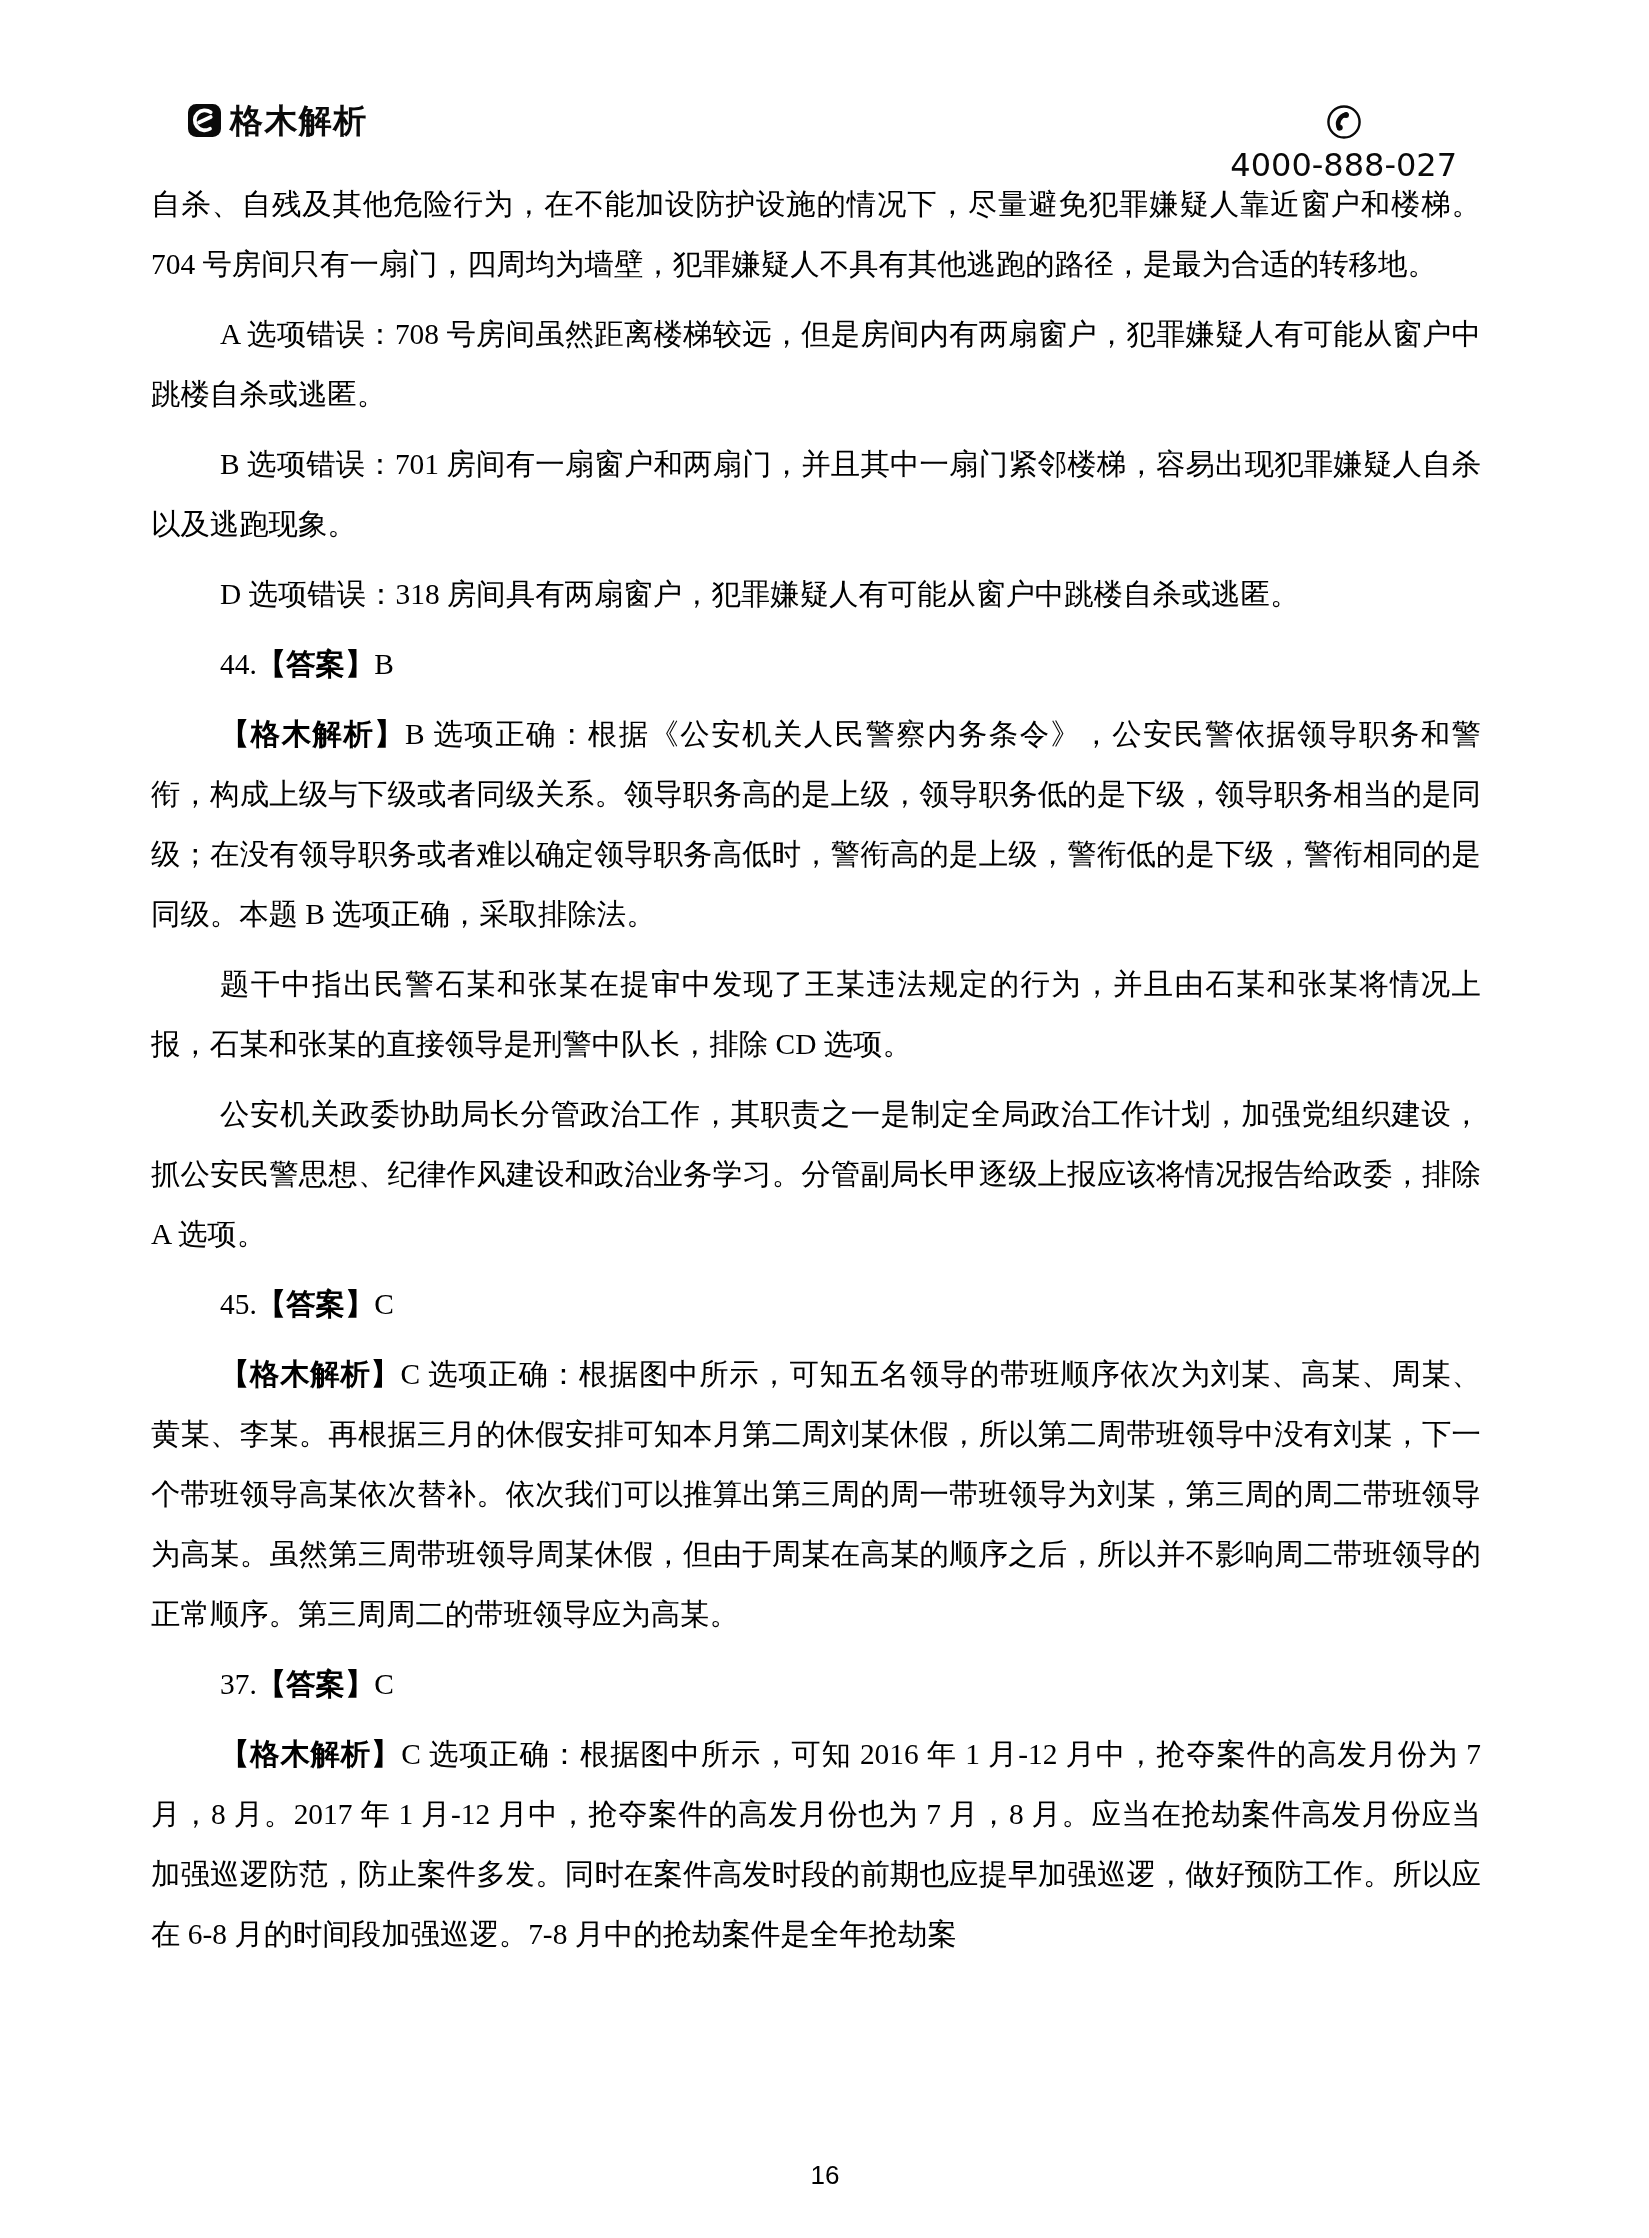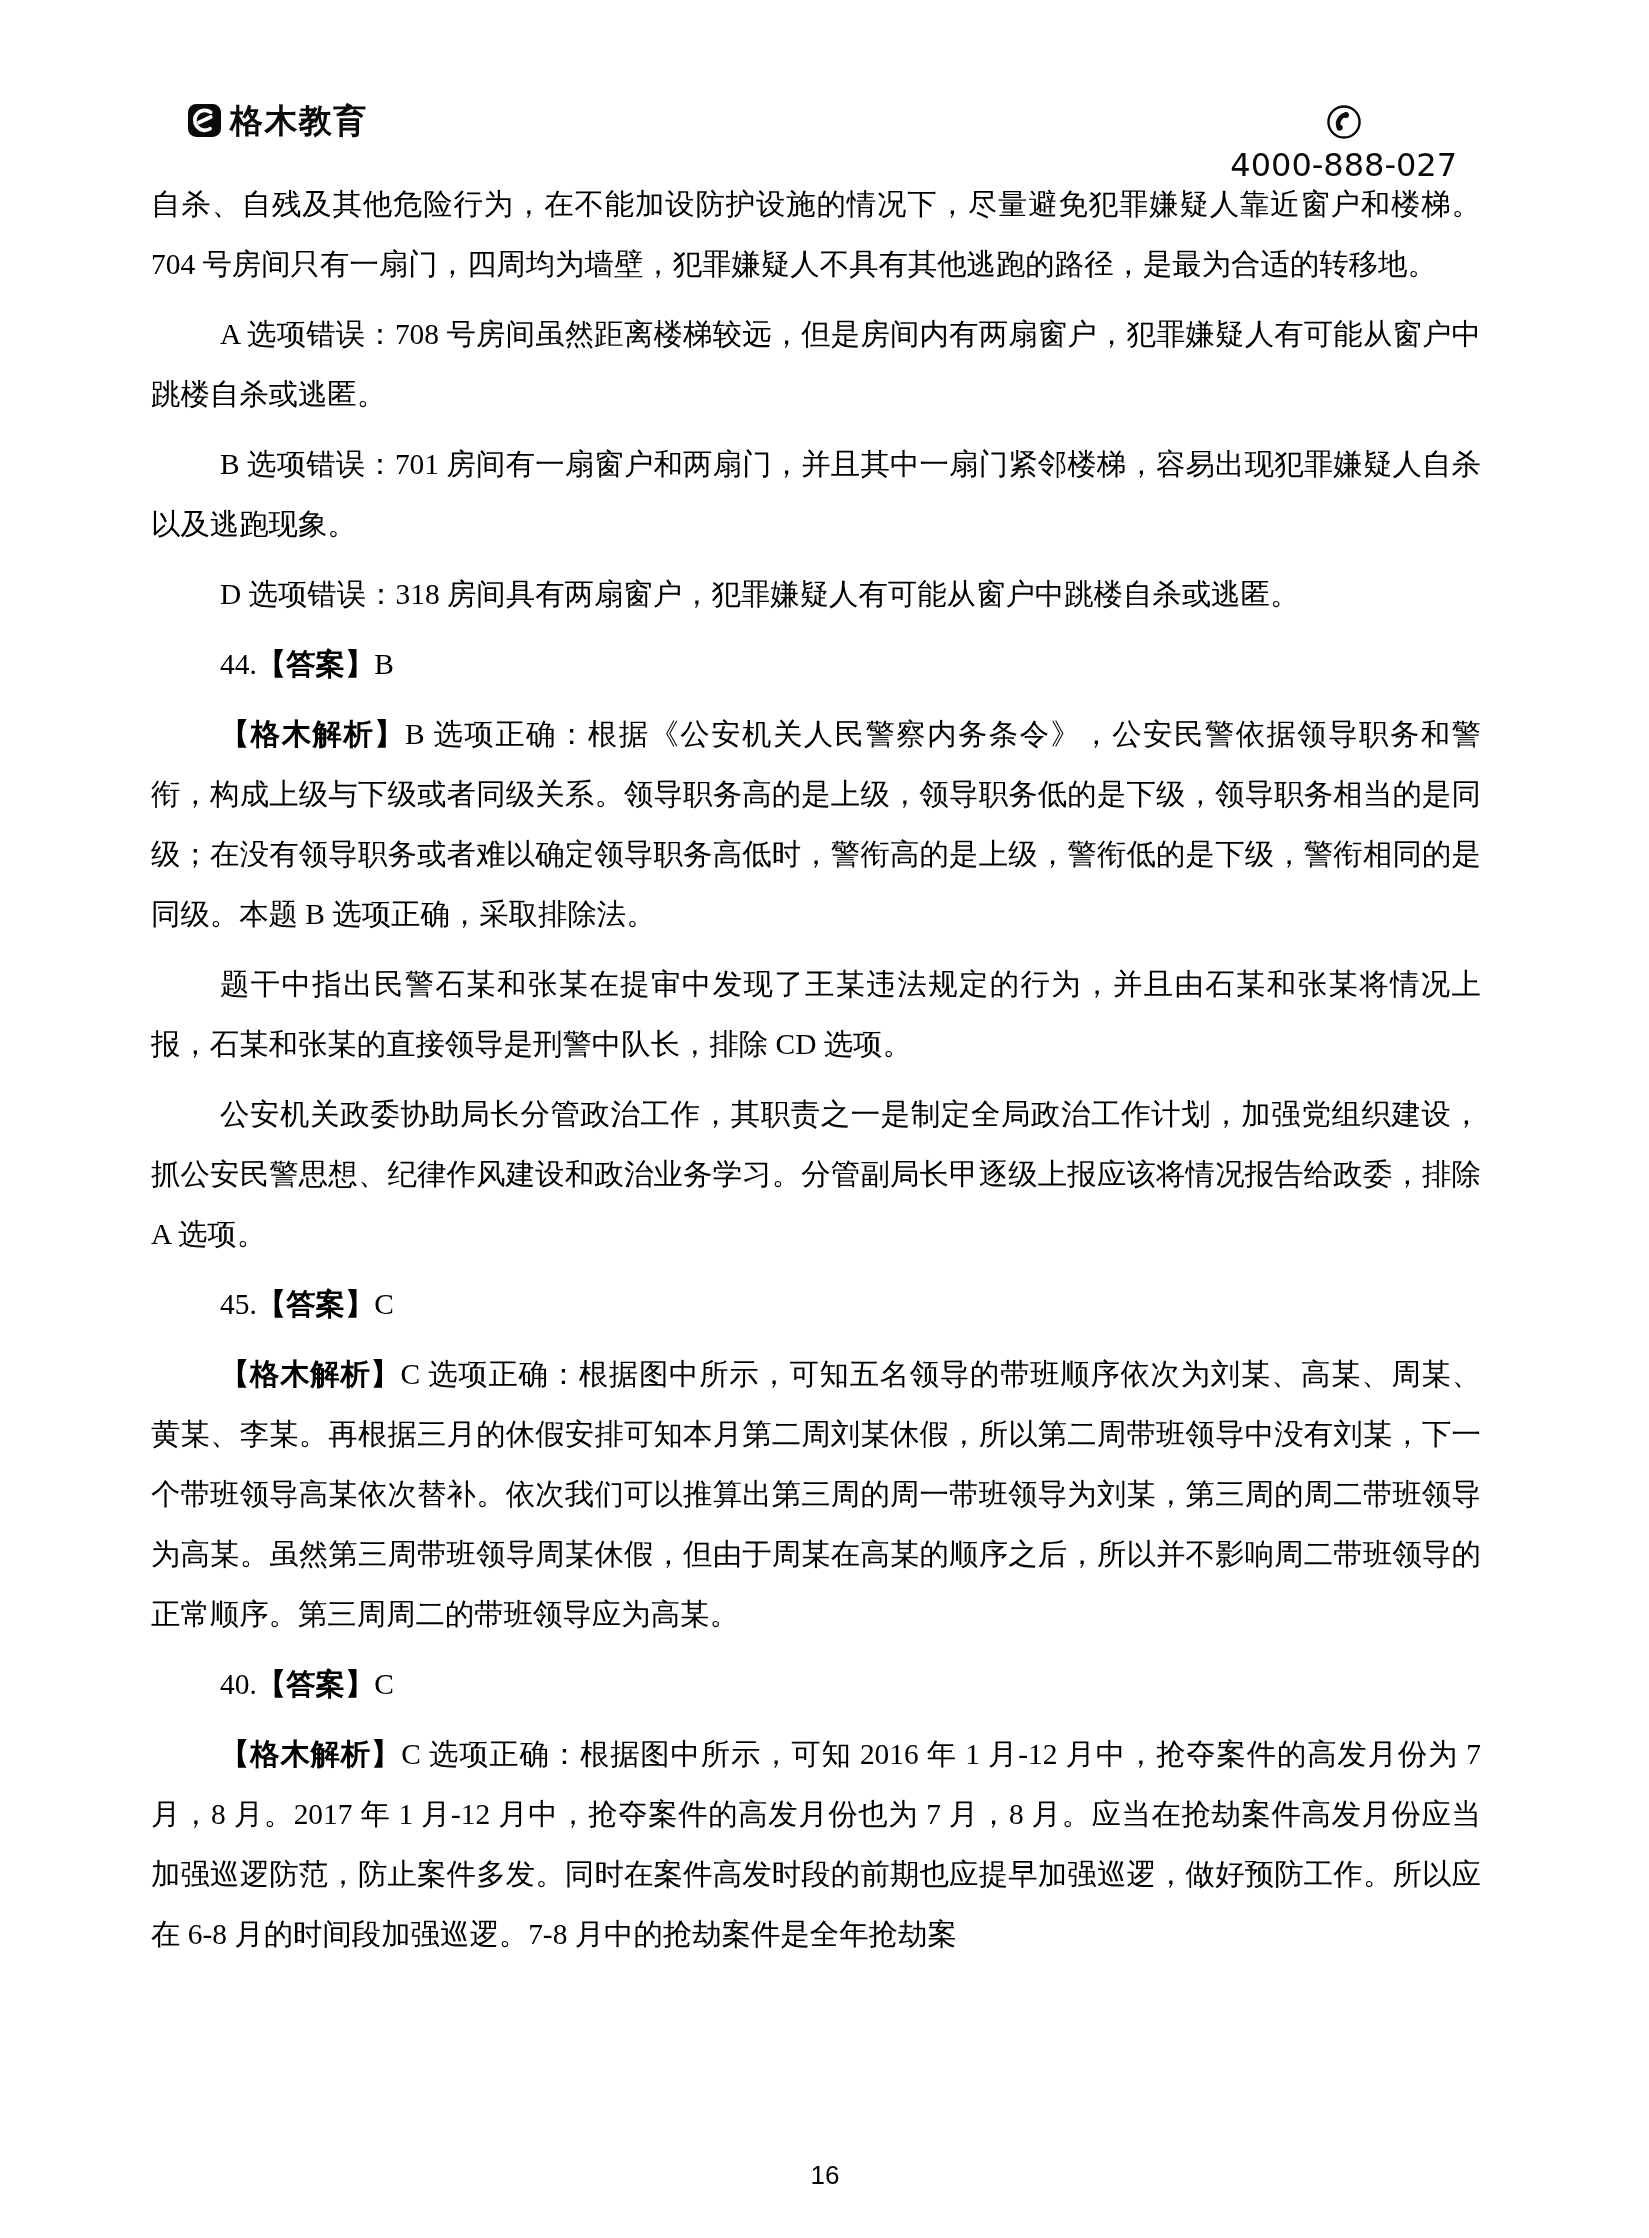--- a/index.html
+++ b/index.html
@@ -111,21 +111,21 @@
 
 <div class="page">
 
   <div class="header">
     <div class="brand">
       <svg class="brand-icon" viewBox="0 0 48 48" xmlns="http://www.w3.org/2000/svg" aria-hidden="true">
         <rect x="0" y="0" width="48" height="48" rx="12" fill="#0a0a0a"></rect>
         <path d="M33 12 A 14.5 14.5 0 1 0 32 36" fill="none" stroke="#ffffff" stroke-width="5.5" stroke-linecap="round"></path>
         <path d="M16 27 L 33 19" fill="none" stroke="#ffffff" stroke-width="5.5" stroke-linecap="round"></path>
       </svg>
-      <span class="brand-name">格木教育</span>
+      <span class="brand-name">格木解析</span>
     </div>
     <div class="phone">
       <svg class="phone-icon" viewBox="0 0 52 52" xmlns="http://www.w3.org/2000/svg" aria-hidden="true">
         <circle cx="26" cy="26" r="22.5" fill="none" stroke="#0a0a0a" stroke-width="3.5"></circle>
         <path d="M19 35 C 15 27 19 18 29 15" fill="none" stroke="#0a0a0a" stroke-width="6.5" stroke-linecap="round"></path>
         <circle cx="20" cy="34" r="4.2" fill="#0a0a0a"></circle>
         <circle cx="29" cy="16" r="4.2" fill="#0a0a0a"></circle>
       </svg>
       <span class="phone-number">4000-888-027</span>
     </div>
@@ -135,21 +135,21 @@
       <p><span>自杀、自残及其他危险行为，在不能加设防护设施的情况下，尽量避免犯罪嫌疑人靠近窗户和楼梯。704 号房间只有一扇门，四周均为墙壁，犯罪嫌疑人不具有其他逃跑的路径，是最为合适的转移地。</span></p>
       <p class="indent"><span>A 选项错误：708 号房间虽然距离楼梯较远，但是房间内有两扇窗户，犯罪嫌疑人有可能从窗户中跳楼自杀或逃匿。</span></p>
       <p class="indent"><span>B 选项错误：701 房间有一扇窗户和两扇门，并且其中一扇门紧邻楼梯，容易出现犯罪嫌疑人自杀以及逃跑现象。</span></p>
       <p class="indent"><span>D 选项错误：318 房间具有两扇窗户，犯罪嫌疑人有可能从窗户中跳楼自杀或逃匿。</span></p>
       <p class="indent"><span>44.</span><span class="seg-bold">【答案】</span><span>B</span></p>
       <p class="indent"><span class="seg-bold">【格木解析】</span><span>B 选项正确：根据《公安机关人民警察内务条令》，公安民警依据领导职务和警衔，构成上级与下级或者同级关系。领导职务高的是上级，领导职务低的是下级，领导职务相当的是同级；在没有领导职务或者难以确定领导职务高低时，警衔高的是上级，警衔低的是下级，警衔相同的是同级。本题 B 选项正确，采取排除法。</span></p>
       <p class="indent"><span>题干中指出民警石某和张某在提审中发现了王某违法规定的行为，并且由石某和张某将情况上报，石某和张某的直接领导是刑警中队长，排除 CD 选项。</span></p>
       <p class="indent"><span>公安机关政委协助局长分管政治工作，其职责之一是制定全局政治工作计划，加强党组织建设，抓公安民警思想、纪律作风建设和政治业务学习。分管副局长甲逐级上报应该将情况报告给政委，排除 A 选项。</span></p>
       <p class="indent"><span>45.</span><span class="seg-bold">【答案】</span><span>C</span></p>
       <p class="indent"><span class="seg-bold">【格木解析】</span><span>C 选项正确：根据图中所示，可知五名领导的带班顺序依次为刘某、高某、周某、黄某、李某。再根据三月的休假安排可知本月第二周刘某休假，所以第二周带班领导中没有刘某，下一个带班领导高某依次替补。依次我们可以推算出第三周的周一带班领导为刘某，第三周的周二带班领导为高某。虽然第三周带班领导周某休假，但由于周某在高某的顺序之后，所以并不影响周二带班领导的正常顺序。第三周周二的带班领导应为高某。</span></p>
-      <p class="indent"><span>40.</span><span class="seg-bold">【答案】</span><span>C</span></p>
+      <p class="indent"><span>37.</span><span class="seg-bold">【答案】</span><span>C</span></p>
       <p class="indent"><span class="seg-bold">【格木解析】</span><span>C 选项正确：根据图中所示，可知 2016 年 1 月-12 月中，抢夺案件的高发月份为 7 月，8 月。2017 年 1 月-12 月中，抢夺案件的高发月份也为 7 月，8 月。应当在抢劫案件高发月份应当加强巡逻防范，防止案件多发。同时在案件高发时段的前期也应提早加强巡逻，做好预防工作。所以应在 6-8 月的时间段加强巡逻。7-8 月中的抢劫案件是全年抢劫案</span></p>
     </div>
 
   <div class="footer">
     <span class="page-number">16</span>
   </div>
 
 </div>
 
 

